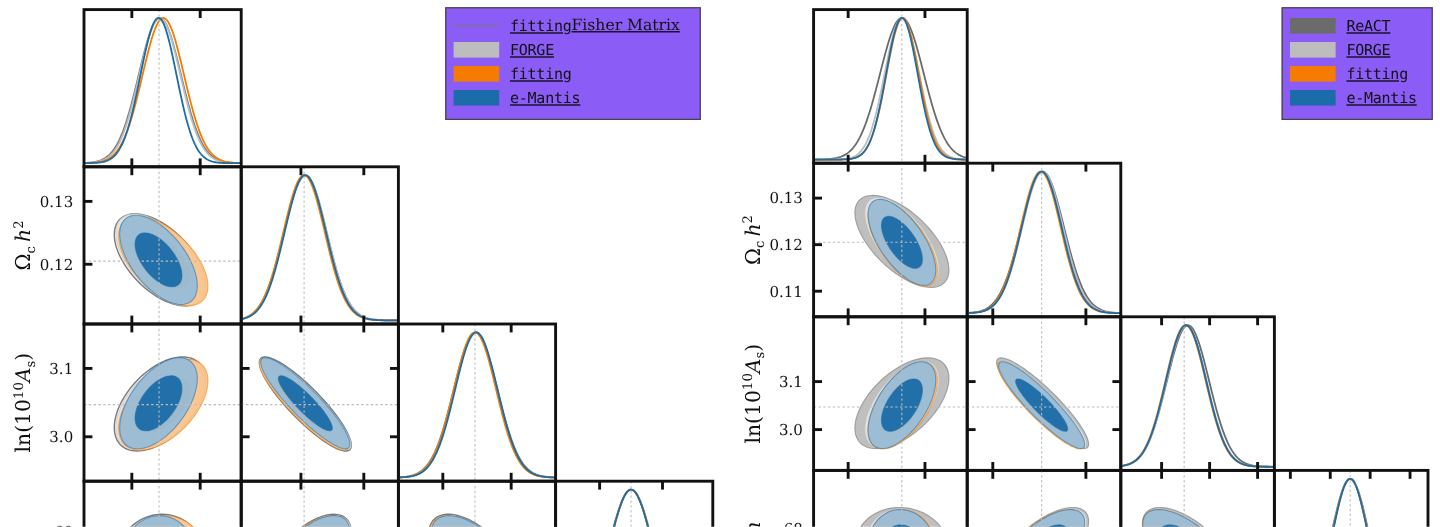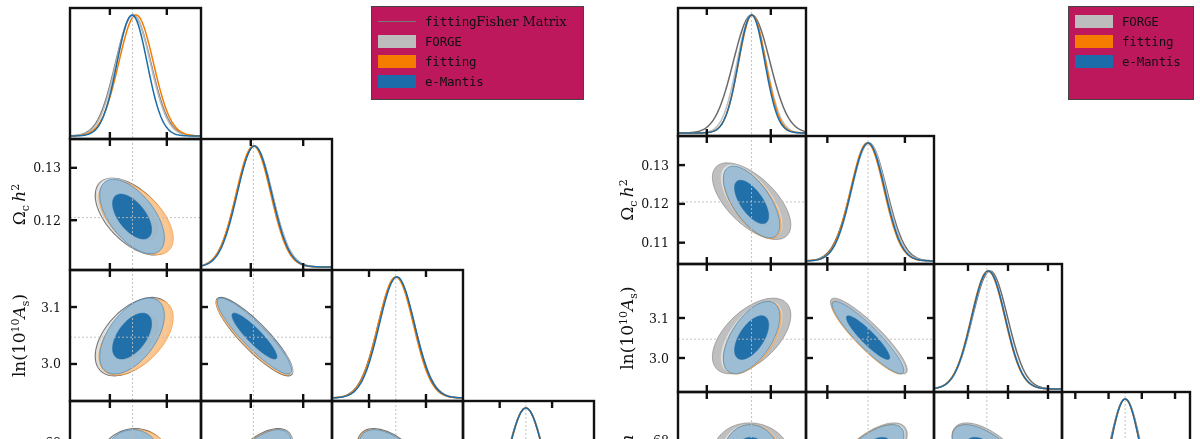--- a/index.html
+++ b/index.html
@@ -1,22 +1,22 @@
 <!DOCTYPE html>
 <html><head>
 <meta charset="utf-8">
 <style>
   html,body{margin:0;padding:0;background:#ffffff;}
   body{width:1200px;height:439px;overflow:hidden;
        font-family:"DejaVu Serif","Liberation Serif",serif;color:#000;}
   #stage{position:relative;width:1200px;height:439px;background:#fff;}
   .panelgroup{position:absolute;top:0;left:0;width:1200px;height:439px;}
   svg.corner{position:absolute;top:0;left:0;}
-  .legendbox{position:absolute;background:#be185d;border:1.3px solid #444;
-             box-sizing:border-box;padding:4px 7px 4px 6px;}
+  .legendbox{position:absolute;background:#8b5cf6;border:1.3px solid #444;
+             box-sizing:border-box;padding:4px 7px 4px 6px;text-decoration:underline;}
   .legrow{display:flex;align-items:center;height:20px;}
   .swatch{width:38px;height:13px;margin-right:9px;flex:0 0 auto;}
   .swatch.line{height:13px;position:relative;background:transparent;}
   .swatch.line::after{content:"";position:absolute;left:0;right:0;top:6px;
       height:1.4px;background:#7a7a7a;}
   .legtxt{font-family:"DejaVu Sans Mono","Liberation Mono",monospace;
           font-size:12.5px;letter-spacing:-0.2px;white-space:nowrap;color:#111;}
   .legtxt2{font-family:"DejaVu Serif","Liberation Serif",serif;
            font-size:13px;white-space:nowrap;color:#111;}
   .legrow-first{height:20px;}
@@ -542,20 +542,24 @@
       <span class="legtxt">fitting</span>
     </div>
     <div class="legrow">
       <span class="swatch" style="background:#1b6ca8;"></span>
       <span class="legtxt">e-Mantis</span>
     </div>
   </div>
 
   <div class="legendbox" id="legend-right" style="left:1068px;top:6px;width:126px;height:94px;">
     <div class="legrow">
+      <span class="swatch" style="background:#6b6b6b;"></span>
+      <span class="legtxt">ReACT</span>
+    </div>
+    <div class="legrow">
       <span class="swatch" style="background:#bdbdbd;"></span>
       <span class="legtxt">FORGE</span>
     </div>
     <div class="legrow">
       <span class="swatch" style="background:#f57c00;"></span>
       <span class="legtxt">fitting</span>
     </div>
     <div class="legrow">
       <span class="swatch" style="background:#1b6ca8;"></span>
       <span class="legtxt">e-Mantis</span>

